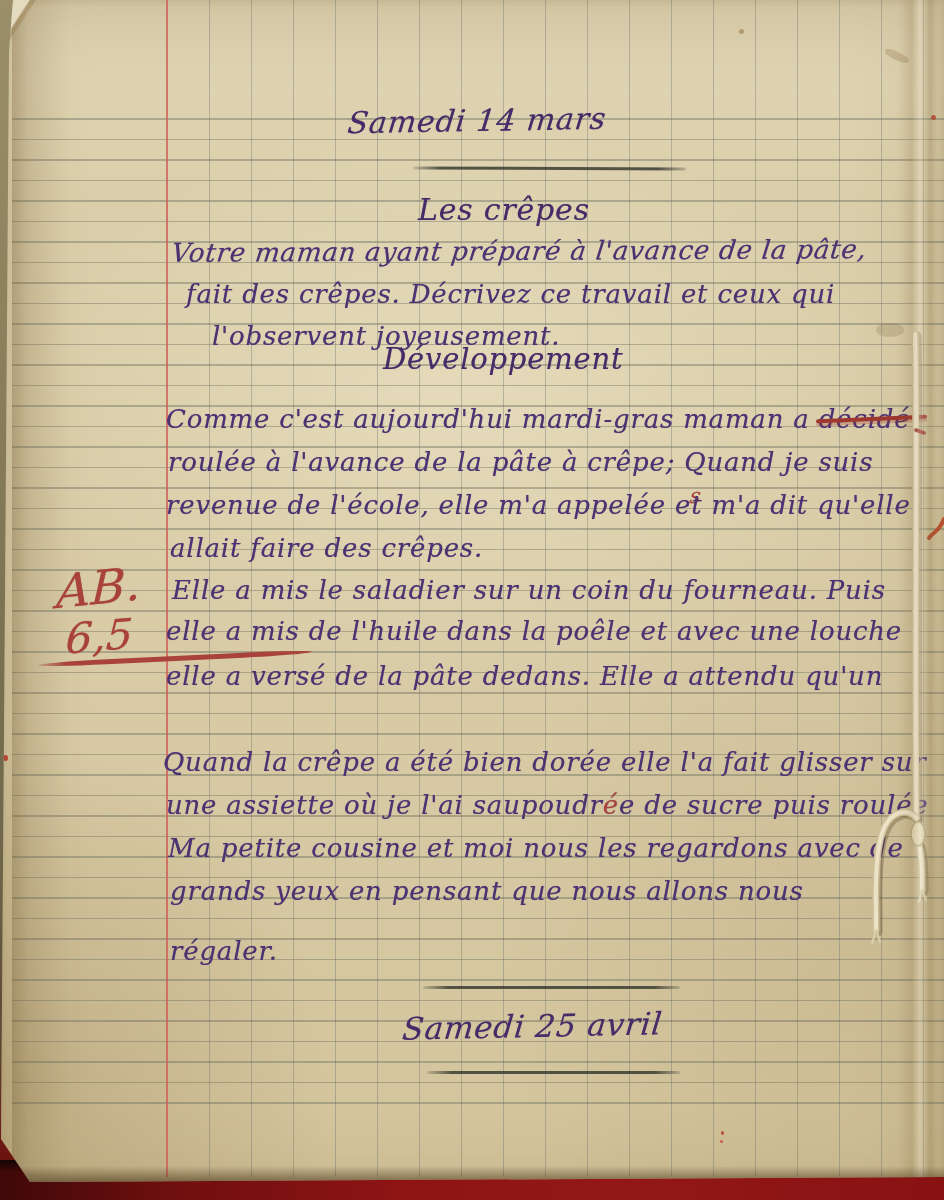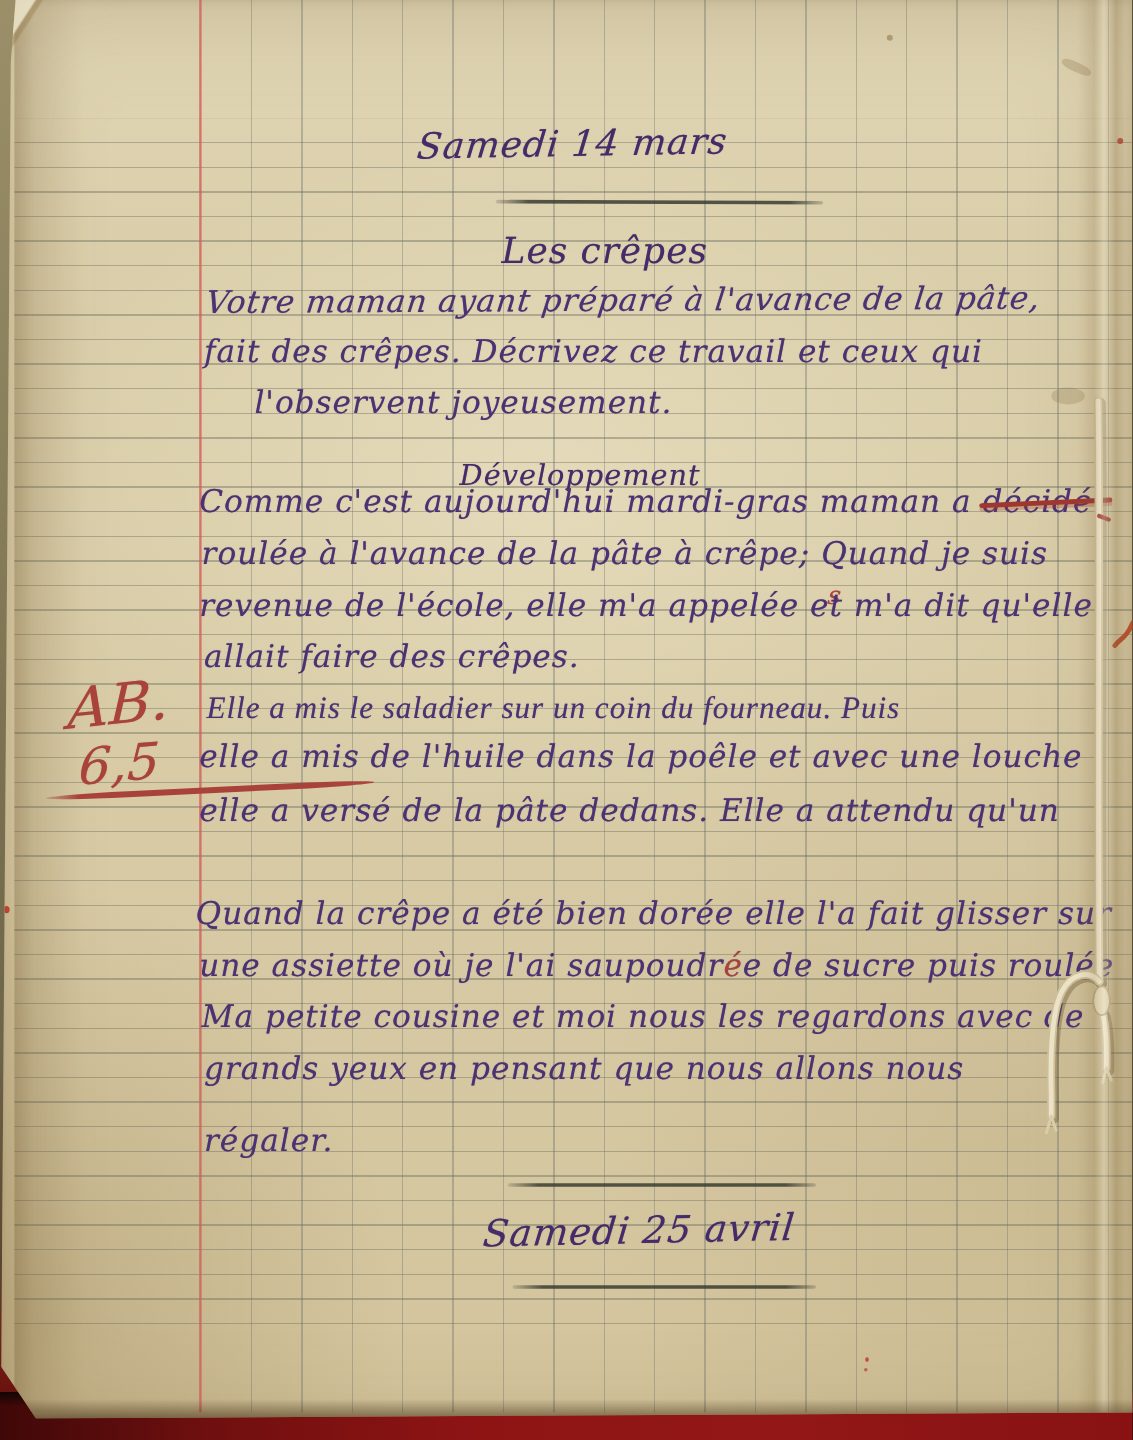--- a/index.html
+++ b/index.html
@@ -72,33 +72,33 @@
 
     <div class="ruling-h"></div>
     <div class="ruling-v"></div>
     <div class="margin-line"></div>
 
     <div class="hw hw-heading" style="left:348px;top:103px;transform:skewX(-7deg) rotate(-1deg);">Samedi 14 mars</div>
     <div class="sep" style="left:413px;top:167px;width:273px;transform:rotate(.2deg);"></div>
 
     <div class="hw hw-heading" style="left:418px;top:192px;">Les crêpes</div>
     <div class="hw" style="left:172px;top:236px;transform:skewX(-7deg) rotate(-.3deg);">Votre maman ayant préparé à l'avance de la pâte,</div>
-    <div class="hw" style="left:170px;top:279px;">fait des crêpes. Décrivez ce travail et ceux qui</div>
+    <div class="hw" style="left:186px;top:279px;">fait des crêpes. Décrivez ce travail et ceux qui</div>
     <div class="hw" style="left:172px;top:321px;margin-left:40px;">l'observent joyeusement.</div>
 
-    <div class="hw hw-heading" style="left:383px;top:382px;font-size:24px;">Développement</div>
+    <div class="hw hw-heading" style="left:383px;top:342px;font-size:29px;">Développement</div>
 
     <div class="hw" style="left:166px;top:404px;"><span>Comme c'est aujourd'hui mardi-gras maman a </span><span class="struck">décidé</span></div>
 
     <div class="hw" style="left:168px;top:447px;">roulée à l'avance de la pâte à crêpe; Quand je suis</div>
     <div class="red-hw" style="left:690px;top:484px;font-size:21px;transform:skewX(-8deg);">s</div>
 
     <div class="hw" style="left:166px;top:490px;">revenue de l'école, elle m'a appelée et m'a dit qu'elle</div>
     <div class="hw" style="left:170px;top:533px;">allait faire des crêpes.</div>
-    <div class="hw" style="left:172px;top:575px;font-family:Liberation Serif, serif;">Elle a mis le saladier sur un coin du fourneau. Puis</div>
+    <div class="hw" style="left:172px;top:575px;">Elle a mis le saladier sur un coin du fourneau. Puis</div>
     <div class="hw" style="left:166px;top:616px;">elle a mis de l'huile dans la poêle et avec une louche</div>
     <div class="hw" style="left:166px;top:661px;">elle a versé de la pâte dedans. Elle a attendu qu'un</div>
     <div class="hw" style="left:163px;top:747px;">Quand la crêpe a été bien dorée elle l'a fait glisser sur</div>
 
     <div class="hw" style="left:166px;top:790px;"><span>une assiette où je l'ai saupoudr</span><span class="red-inline">é</span><span>e de sucre puis roulée</span></div>
 
     <div class="hw" style="left:168px;top:833px;">Ma petite cousine et moi nous les regardons avec de</div>
     <div class="hw" style="left:170px;top:876px;">grands yeux en pensant que nous allons nous</div>
     <div class="hw" style="left:170px;top:918px;margin-top:18px;">régaler.</div>
 

